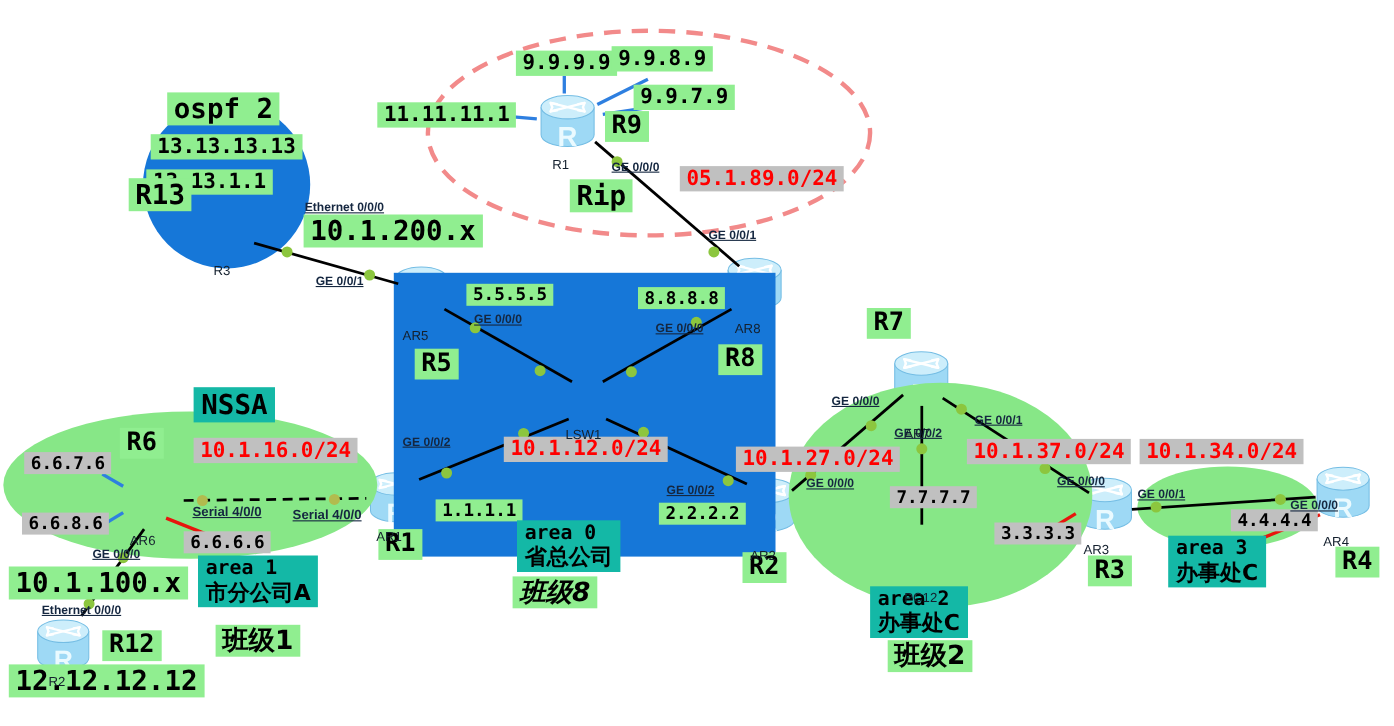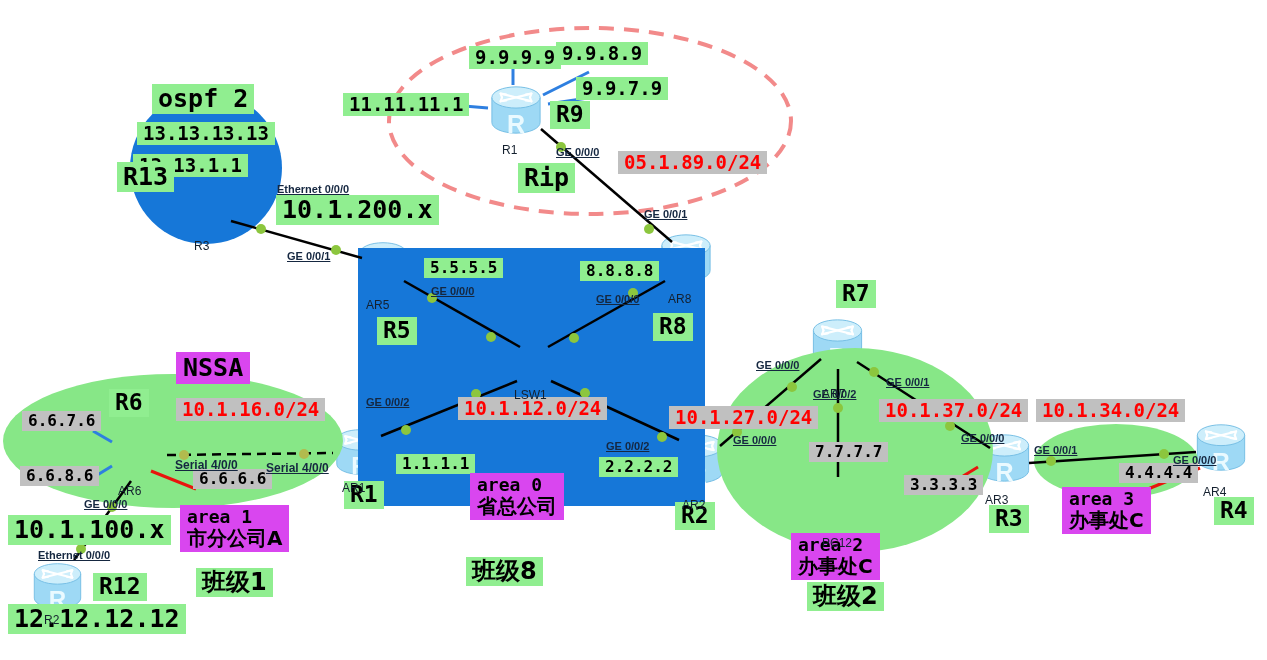--- a/index.html
+++ b/index.html
@@ -10,21 +10,21 @@
   .icon{width:100%;height:100%;display:block;}
   .device{position:absolute;z-index:5;white-space:nowrap;
           font-family:"Liberation Sans",sans-serif;font-size:12px;
           color:#14202e;}
   .lb{position:absolute;z-index:3;white-space:pre;line-height:1.12;
       font-family:"DejaVu Sans Mono",monospace;font-weight:bold;color:#000;
       padding:1px 6px;}
   .lb.green{background:#90ee90;}
   .lb.gray{background:#c0c0c0;}
   .lb.net{background:#c0c0c0;color:#ff0000;}
-  .lb.pink{background:#d946ef;padding:2px 7px;}
+  .lb.pink{background:#14b8a6;padding:2px 7px;}
   .v-xl{font-size:25px;}
   .v-md{font-size:19px;}
   .v-name{font-size:23px;}
   .v-ip{font-size:16px;}
   .v-net{font-size:19px;}
   .v-cjk{font-size:24px;font-family:"DejaVu Sans",sans-serif;}
   .pl0{display:block;font-size:18px;font-family:"DejaVu Sans Mono",monospace;}
   .pl1{display:block;font-size:20px;font-family:"DejaVu Sans",sans-serif;}
   .port{position:absolute;z-index:3;white-space:nowrap;
         font-family:"Liberation Sans",sans-serif;font-size:11px;
@@ -267,33 +267,33 @@
       <div class="lb green v-ip" style="left: 424px; top: 258px;">5.5.5.5</div>
       <div class="lb green v-ip" style="left: 580px; top: 261px;">8.8.8.8</div>
       <div class="lb green v-name" style="left: 377px; top: 317px;">R5</div>
       <div class="lb green v-name" style="left: 653px; top: 313px;">R8</div>
       <div class="lb net v-net" style="left: 458px; top: 397px;">10.1.12.0/24</div>
       <div class="lb green v-ip" style="left: 396px; top: 454px;">1.1.1.1</div>
       <div class="lb green v-ip" style="left: 599px; top: 457px;">2.2.2.2</div>
       <div class="lb green v-name" style="left: 344px; top: 481px;">R1</div>
       <div class="lb green v-name" style="left: 675px; top: 502px;">R2</div>
       <div class="lb pink" style="left: 470px; top: 473px;"><span class="pl0">area 0</span><span class="pl1">省总公司</span></div>
-      <div class="lb green v-cjk" style="left: 466px; top: 557px;">班级8</div>
+      <div class="lb green v-cjk" style="left: 466px; top: 524px; font-style: italic;">班级8</div>
       <div class="lb pink v-xl" style="left: 176px; top: 352px;">NSSA</div>
       <div class="lb green v-name" style="left: 109px; top: 389px;">R6</div>
       <div class="lb net v-net" style="left: 176px; top: 398px;">10.1.16.0/24</div>
       <div class="lb gray v-ip" style="left: 22px; top: 411px;">6.6.7.6</div>
       <div class="lb gray v-ip" style="left: 20px; top: 466px;">6.6.8.6</div>
-      <div class="lb gray v-ip" style="left: 167px; top: 469px; margin-left: 26px;">6.6.6.6</div>
+      <div class="lb gray v-ip" style="left: 167px; top: 483px;">6.6.6.6</div>
       <div class="lb pink" style="left: 180px; top: 505px;"><span class="pl0">area 1</span><span class="pl1">市分公司A</span></div>
       <div class="lb green v-cjk" style="left: 196px; top: 568px;">班级1</div>
       <div class="lb green v-xl" style="left: 8px; top: 515px;">10.1.100.x</div>
       <div class="lb green v-name" style="left: 93px; top: 573px;">R12</div>
       <div class="lb green v-xl" style="left: 8px; top: 604px;">12.12.12.12</div>
-      <div class="lb green v-name" style="left: 836px; top: 280px;">R7</div>
+      <div class="lb green v-name" style="left: 788px; top: 280px;">R7</div>
       <div class="lb net v-net" style="left: 669px; top: 406px;">10.1.27.0/24</div>
       <div class="lb net v-net" style="left: 879px; top: 399px;">10.1.37.0/24</div>
       <div class="lb gray v-ip" style="left: 809px; top: 442px;">7.7.7.7</div>
       <div class="lb gray v-ip" style="left: 904px; top: 475px;">3.3.3.3</div>
       <div class="lb green v-name" style="left: 989px; top: 505px;">R3</div>
       <div class="lb pink" style="left: 791px; top: 533px;"><span class="pl0">area 2</span><span class="pl1">办事处C</span></div>
       <div class="lb green v-cjk" style="left: 807px; top: 582px;">班级2</div>
       <div class="lb net v-net" style="left: 1036px; top: 399px;">10.1.34.0/24</div>
       <div class="lb gray v-ip" style="left: 1119px; top: 463px;">4.4.4.4</div>
       <div class="lb pink" style="left: 1062px; top: 487px;"><span class="pl0">area 3</span><span class="pl1">办事处C</span></div>

